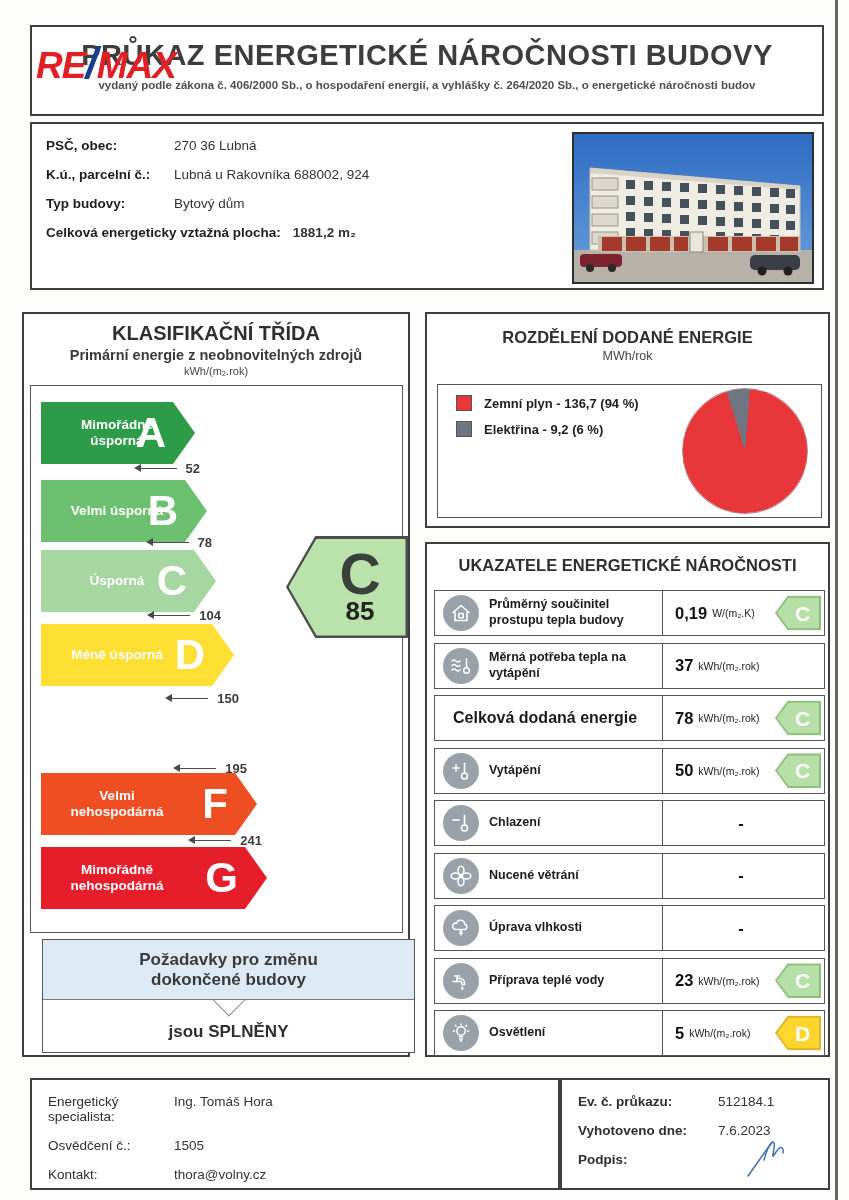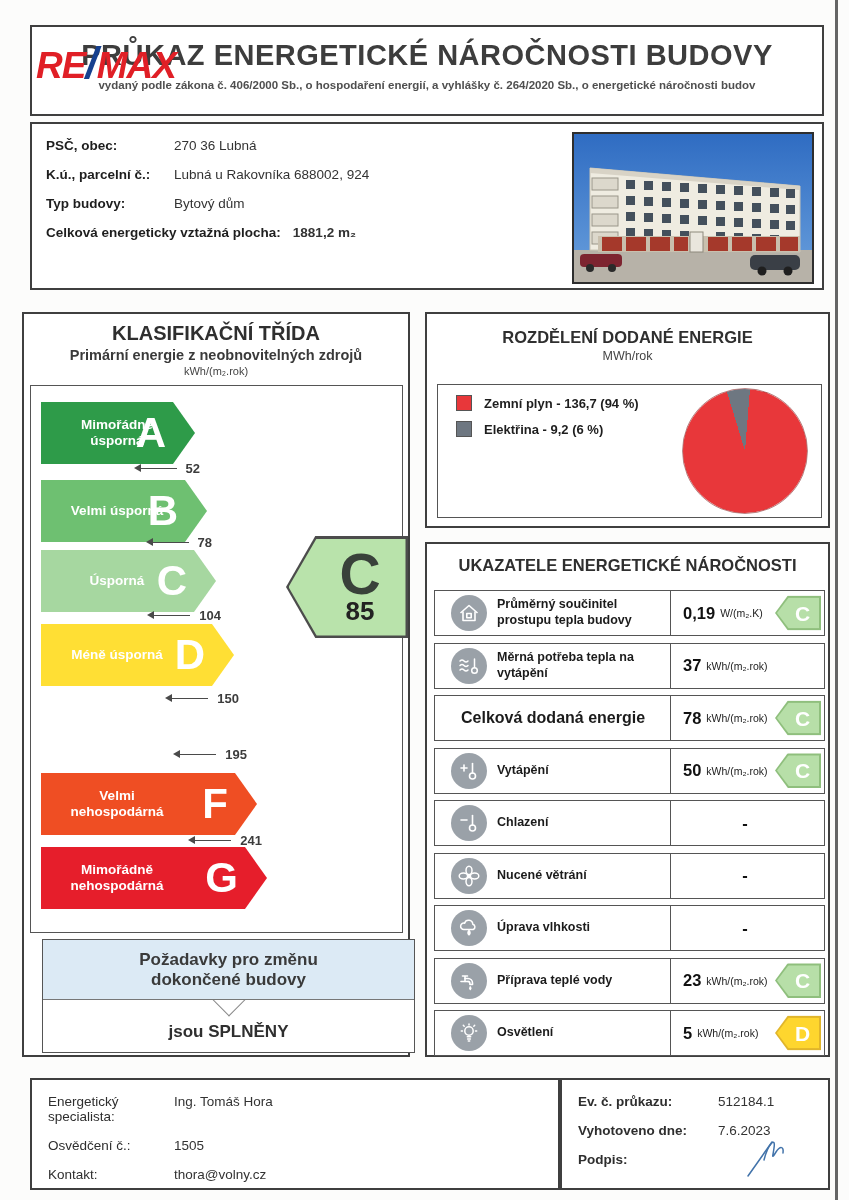--- a/index.html
+++ b/index.html
@@ -69,21 +69,21 @@
   .legend-row { display:flex; align-items:center; margin:10px 0 0 18px; }
   .legend-swatch { width:16px; height:16px; border:1.5px solid #555; margin-right:12px; }
   .legend-text { font-size:13px; font-weight:bold; color:#1e1e1e; }
   #pie { position:absolute; right:14px; top:4px; width:124px; height:124px; border-radius:50%;
          outline:1px solid rgba(130,30,30,.55); }
 
   
   #ind-panel { left:425px; top:542px; width:405px; height:515px; }
   #ind-title { margin-top:12px; text-align:center; font-size:16.5px; font-weight:bold; color:#2f2f2f; }
   .ind-row { position:absolute; left:7px; width:391px; height:46px; border:1.5px solid #555;
-             background:#fff; display:flex; align-items:stretch;padding-left:8px; }
+             background:#fff; display:flex; align-items:stretch; }
   .ind-left { width:228px; border-right:1.5px solid #555; display:flex; align-items:center; }
   .icon-circle { width:36px; height:36px; border-radius:50%; background:#9aa1a8; margin:0 10px 0 8px;
                  display:flex; align-items:center; justify-content:center; flex:none; }
   .ind-label { font-size:12.5px; font-weight:bold; color:#1b1b1b; line-height:1.25; padding-right:6px; }
   .ind-label.big { font-size:16px; padding-left:18px; }
   .ind-right { position:relative; flex:1; display:flex; align-items:center; padding-left:12px; }
   .ind-right.center { justify-content:center; padding-left:0; }
   .ind-val { font-size:16.5px; font-weight:bold; color:#111; margin-right:5px; }
   .ind-unit { font-size:10.5px; color:#222; }
   .badge-outer { position:absolute; right:3px; top:50%; transform:translateY(-50%); width:46px; height:35px;
@@ -249,21 +249,21 @@
       <span class="th-num">104</span>
     </div>
     <div class="band" style="top: 238px; width: 193px; background-color: rgb(255, 223, 52);">
       <div class="band-label">Méně úsporná</div>
       <div class="band-letter">D</div>
     </div>
     <div class="threshold" style="left:98px;top:304px">
       <span class="th-arrow"></span>
       <span class="th-num">150</span>
     </div>
-    <div class="threshold" style="left:106px;top:360px">
+    <div class="threshold" style="left:106px;top:374px">
       <span class="th-arrow"></span>
       <span class="th-num">195</span>
     </div>
     <div class="band" style="top: 387px; width: 216px; background-color: rgb(239, 78, 35);">
       <div class="band-label">Velmi nehospodárná</div>
       <div class="band-letter">F</div>
     </div>
     <div class="threshold" style="left:121px;top:446px">
       <span class="th-arrow"></span>
       <span class="th-num">241</span>

